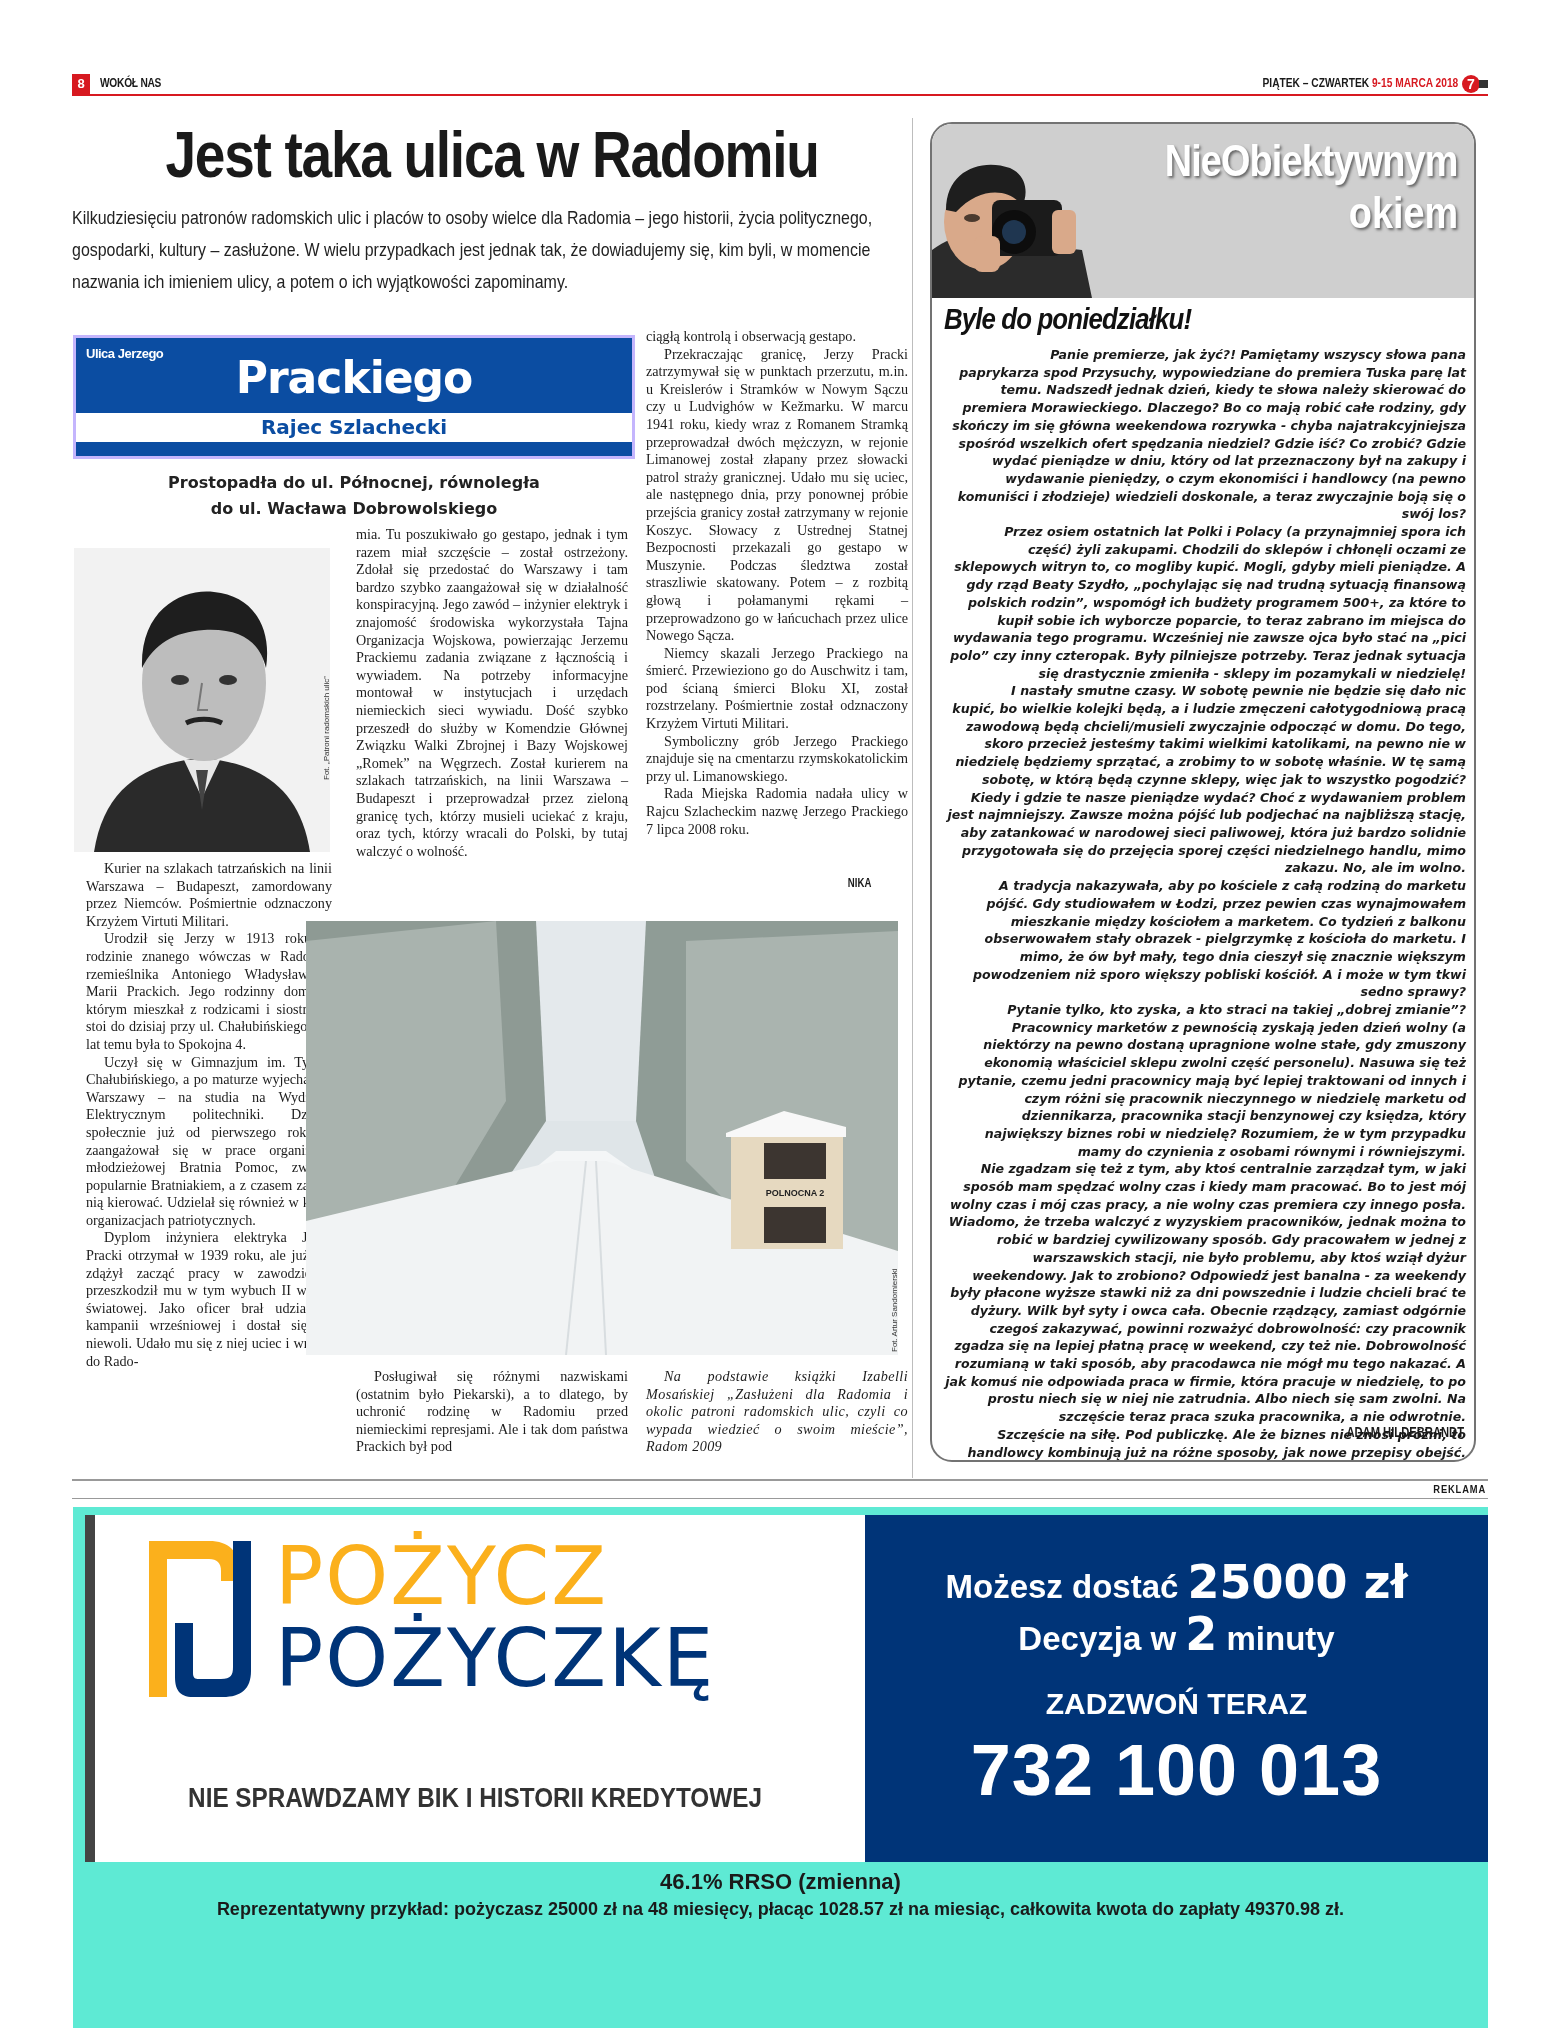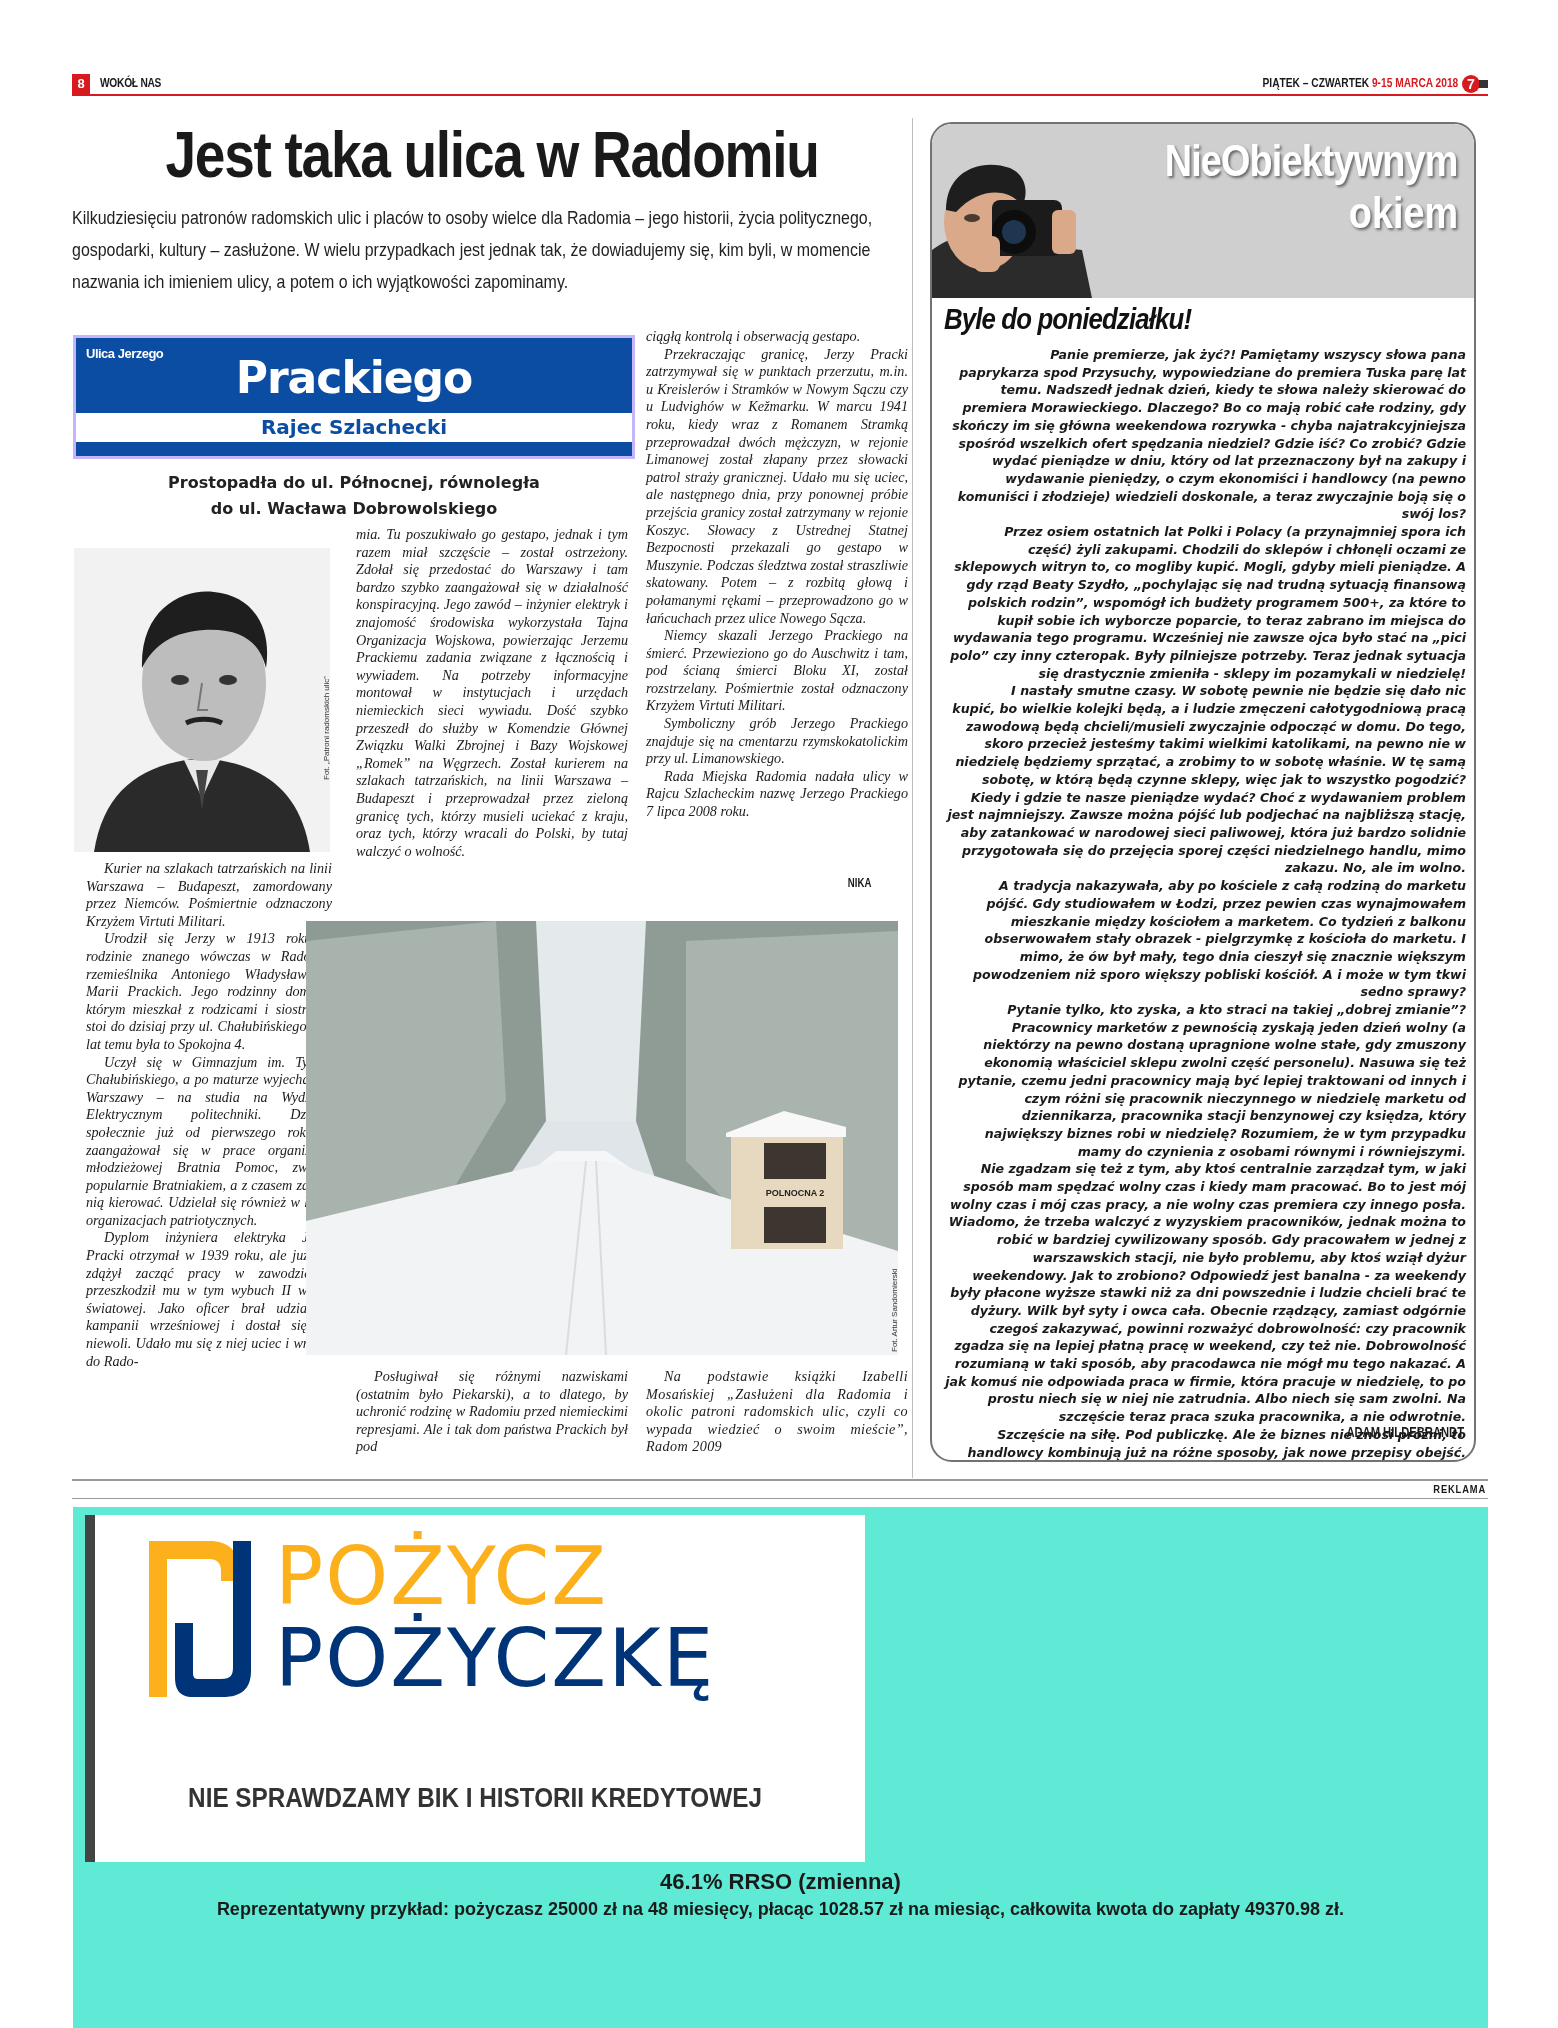--- a/index.html
+++ b/index.html
@@ -27,21 +27,21 @@
   .sign { position: absolute; left: 73px; top: 335px; width: 562px; height: 124px; background: #0b4da2; border: 3px solid #c4b5fd; }
   .sign-small { position: absolute; left: 10px; top: 8px; color: #fff; font: bold 13px "Liberation Sans", sans-serif; letter-spacing: -0.5px; }
   .sign-big { position: absolute; left: 0; width: 100%; top: 14px; text-align: center; color: #fff; font: bold 44px "DejaVu Sans", sans-serif; letter-spacing: -1px; }
   .sign-band { position: absolute; left: 0; top: 75px; width: 100%; height: 29px; background: #fff; text-align: center;
                color: #0b4da2; font: bold 20px "DejaVu Sans", sans-serif; line-height: 29px; }
 
   .subhead { position: absolute; left: 73px; top: 470px; width: 562px; text-align: center; font: bold 16px "DejaVu Sans", sans-serif; line-height: 26px; color: #222; }
 
   
   .col { position: absolute; font: 14.2px "Liberation Serif", serif; line-height: 17.6px; text-align: justify; color: #1c1c1c; hyphens: manual; }
-  .col p { text-indent: 18px; font-style: italic; }
+  .col p { text-indent: 18px; }
   .col p.noindent { text-indent: 0; }
   .col1 { left: 86px; top: 860px; width: 246px; }
   .col2 { left: 356px; top: 526px; width: 272px; }
   .col3 { left: 646px; top: 328px; width: 262px; }
   .col2b { left: 356px; top: 1368px; width: 272px; }
   .col3b { left: 646px; top: 1368px; width: 262px; font-style: italic; letter-spacing: 0.4px; }
 
   .byline-nika { position: absolute; left: 842px; top: 876px; font: bold 12px "Liberation Sans", sans-serif; transform: scaleX(0.8); transform-origin: right; }
 
   
@@ -226,15 +226,28 @@
 <div class="ad">
   <div class="ad-left">
     <svg class="ad-logo" viewBox="0 0 102 156">
       <path d="M0 0 L60 0 C80 0 90 10 90 30 L90 40 L72 40 L72 30 C72 22 68 18 60 18 L18 18 L18 156 L0 156 Z" fill="#fbb01c"></path>
       <path d="M102 0 L102 130 C102 148 92 156 74 156 L44 156 C30 156 26 148 26 136 L26 82 L44 82 L44 132 C44 137 46 138 50 138 L72 138 C82 138 84 134 84 126 L84 0 Z" fill="#003478"></path>
     </svg>
     <div class="ad-word1">POŻYCZ</div>
     <div class="ad-word2">POŻYCZKĘ</div>
     <div class="ad-nobik">NIE SPRAWDZAMY BIK I HISTORII KREDYTOWEJ</div>
   </div>
+  <div class="ad-right">
+    <div class="ad-r1">
+      <span>Możesz dostać</span>
+      <span class="big">25000 zł</span>
+    </div>
+    <div class="ad-r2">
+      <span>Decyzja w</span>
+      <span class="big">2</span>
+      <span>minuty</span>
+    </div>
+    <div class="ad-r3">ZADZWOŃ TERAZ</div>
+    <div class="ad-phone">732 100 013</div>
+  </div>
   <div class="ad-rrso">46.1% RRSO (zmienna)</div>
   <div class="ad-example">Reprezentatywny przykład: pożyczasz 25000 zł na 48 miesięcy, płacąc 1028.57 zł na miesiąc, całkowita kwota do zapłaty 49370.98 zł.</div>
 </div>
 
 </body></html>

